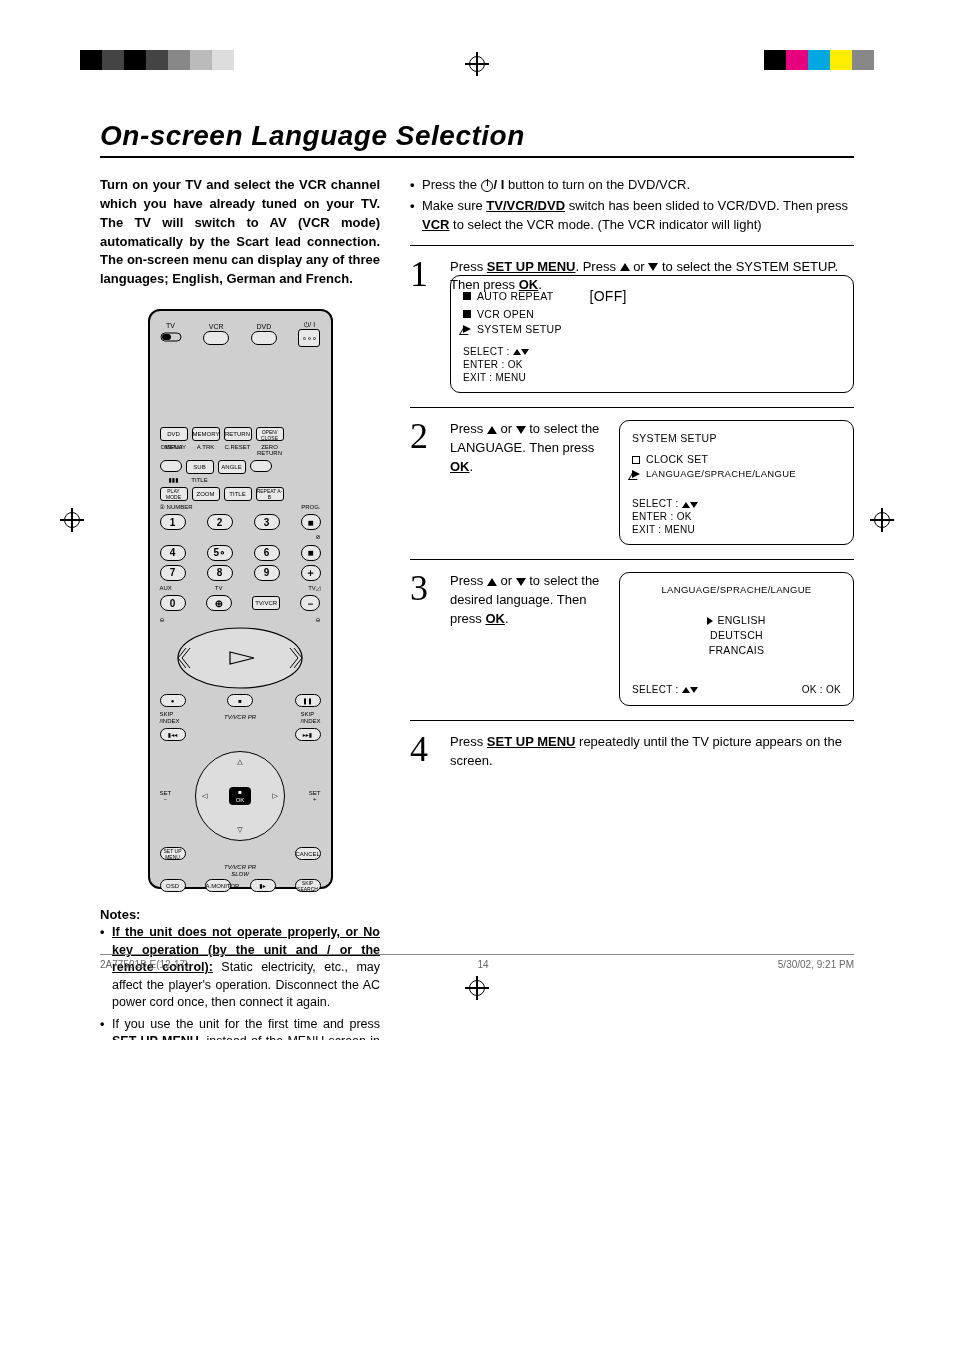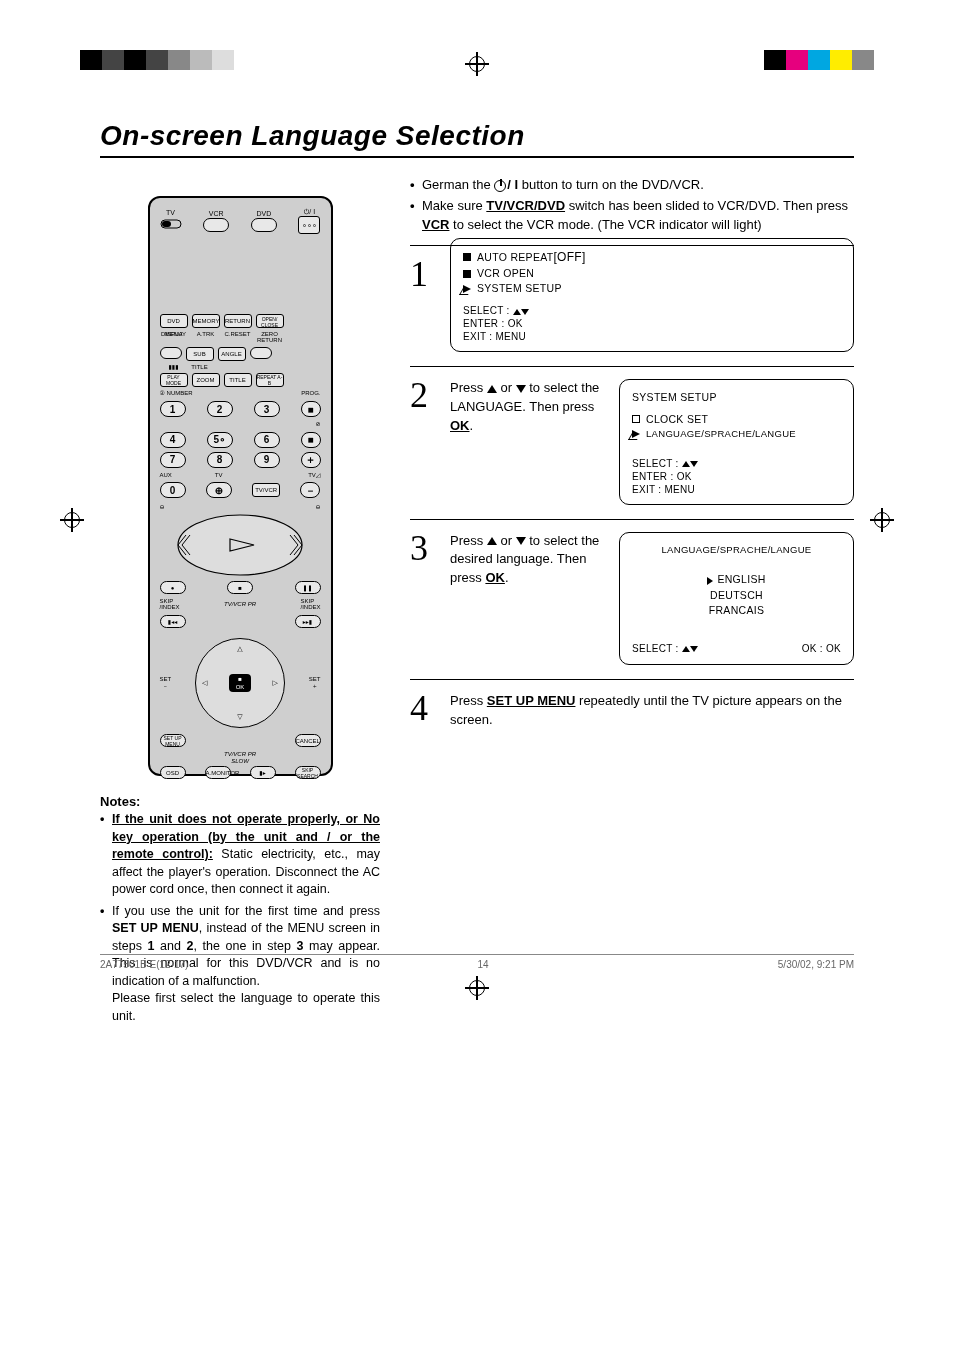--- a/index.html
+++ b/index.html
@@ -151,21 +151,21 @@
     font-size: 10.5px;
     line-height: 1.45;
     flex: 1;
     min-width: 0;
     font-family: Arial, sans-serif;
     letter-spacing: 0.3px;
   }
   .osd .menu-line { display:flex; align-items:center; }
   .osd .sq-marker { display:inline-block; width:8px; height:8px; border:1px solid #000; margin-right:6px; }
   .osd .sq-marker.filled { background:#000; }
-  .osd .off { float:right; font-size:12px; }
+  .osd .off { float:right; font-size:14px;margin-left:36px; }
   .osd .footer { margin-top: 8px; font-size: 10px; line-height:1.3;}
   .osd .split-footer { display:flex; justify-content:space-between; margin-top:24px; font-size:10px;}
   .osd .title-line { margin-bottom: 6px; font-size: 10.5px; letter-spacing:0.3px;}
   .osd .lang-item { text-align:center; font-size:10.5px; letter-spacing:0.3px;}
   .osd .lang-wrap { margin: 16px 0;}
   .osd .ptr { display:inline-block; width:0; height:0; border-top:4px solid transparent; border-bottom:4px solid transparent; border-left:6px solid #000; margin-right:4px; vertical-align:middle;}
   .up-tri { display:inline-block; width:0; height:0; border-left:5px solid transparent; border-right:5px solid transparent; border-bottom:8px solid #000; vertical-align:middle;}
   .down-tri { display:inline-block; width:0; height:0; border-left:5px solid transparent; border-right:5px solid transparent; border-top:8px solid #000; vertical-align:middle;}
   .ud-small .up-tri { border-left-width:4px; border-right-width:4px; border-bottom-width:6px;}
   .ud-small .down-tri { border-left-width:4px; border-right-width:4px; border-top-width:6px;}
@@ -239,20 +239,21 @@
       </div>
     </div>
 
   <div class="content">
     <h1>On-screen Language Selection</h1>
     <div class="h-line"></div>
 
     <div class="columns">
 
       <div class="col-left">
+        <div class="intro">Turn on your TV and select the VCR channel which you have already tuned on your TV. The TV will switch to AV (VCR mode) automatically by the Scart lead connection.  The on-screen menu can display any of three languages; English, German and French.</div>
 
         <div class="remote-wrap">
           <div class="remote">
 
             <div class="top-row">
               <div style="text-align:center;">
                 <div class="label-sm">TV</div>
                 <svg width="22" height="14">
                     <rect x="1" y="3" width="20" height="8" rx="4" fill="none" stroke="#000"></rect>
                     <rect x="2" y="4" width="9" height="6" rx="3" fill="#000"></rect>
@@ -419,31 +420,35 @@
           </li>
           <li id="note2">If you use the unit for the first time and press <b>SET UP MENU</b>, instead of the MENU screen in steps <b>1</b> and <b>2</b>, the one in step <b>3</b> may appear. This is normal for this DVD/VCR and is no indication of a malfunction.<br>Please first select the language to operate this unit.</li>
         </ul>
 
         <div class="pagenum">14</div>
       </div>
 
       <div class="col-right">
         <ul class="prep-list">
           <li>
-            <span>German the </span><span class="power-icon"></span><span class="pipe">/ I</span><span> button to turn on the DVD/VCR.</span>
+            <span>Press the </span><span class="power-icon"></span><span class="pipe">/ I</span><span> button to turn on the DVD/VCR.</span>
           </li>
           <li>
             <span>Make sure </span><span class="b">TV/VCR/DVD</span><span> switch has been slided to VCR/DVD. Then press </span><span class="b">VCR</span><span> to select the VCR mode. (The VCR indicator will light)</span>
           </li>
         </ul>
         <div class="prep-rule"></div>
 
         <div class="step">
           <div class="step-num">1</div>
           <div style="flex:1;">
+            <div style="font-size:13px; line-height:1.45;">
+              <span>Press </span><span class="b">SET UP MENU</span><span>. Press </span><span class="up-tri"></span><span> or </span><span class="down-tri"></span><span style="white-space:pre-line;"> to select the SYSTEM SETUP.
+Then press </span><span class="b">OK</span><span>.</span>
+            </div>
             <div style="display:flex; justify-content:flex-end; margin-top:-20px;">
               <div class="osd" style="width:230px;">
                 <div class="menu-line">
                     <span class="sq-marker filled"></span>
                     <span>AUTO  REPEAT</span>
                     <span class="off">[OFF]</span>
                   </div>
                 <div class="menu-line">
                     <span class="sq-marker filled"></span>
                     <span>VCR OPEN</span>

